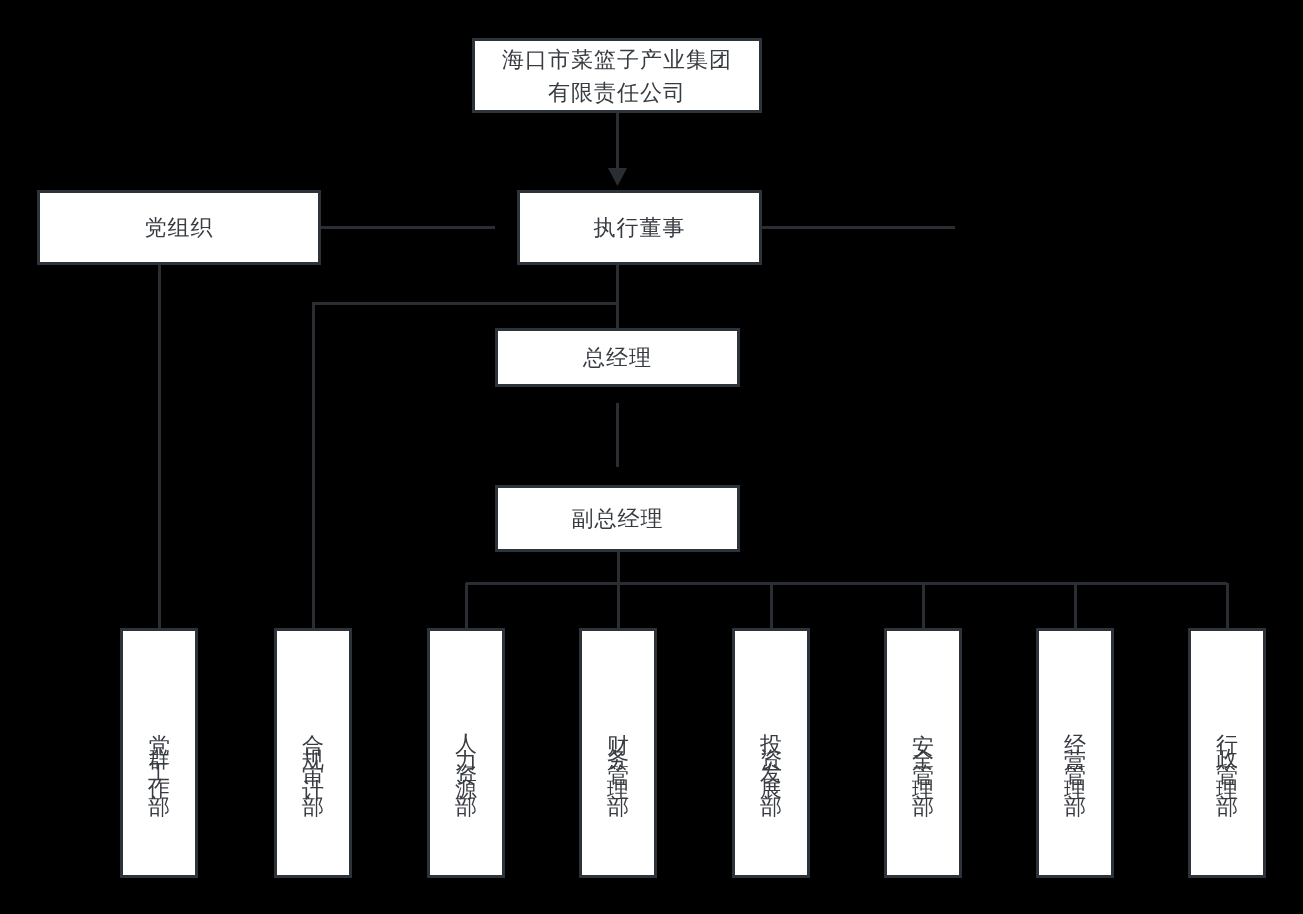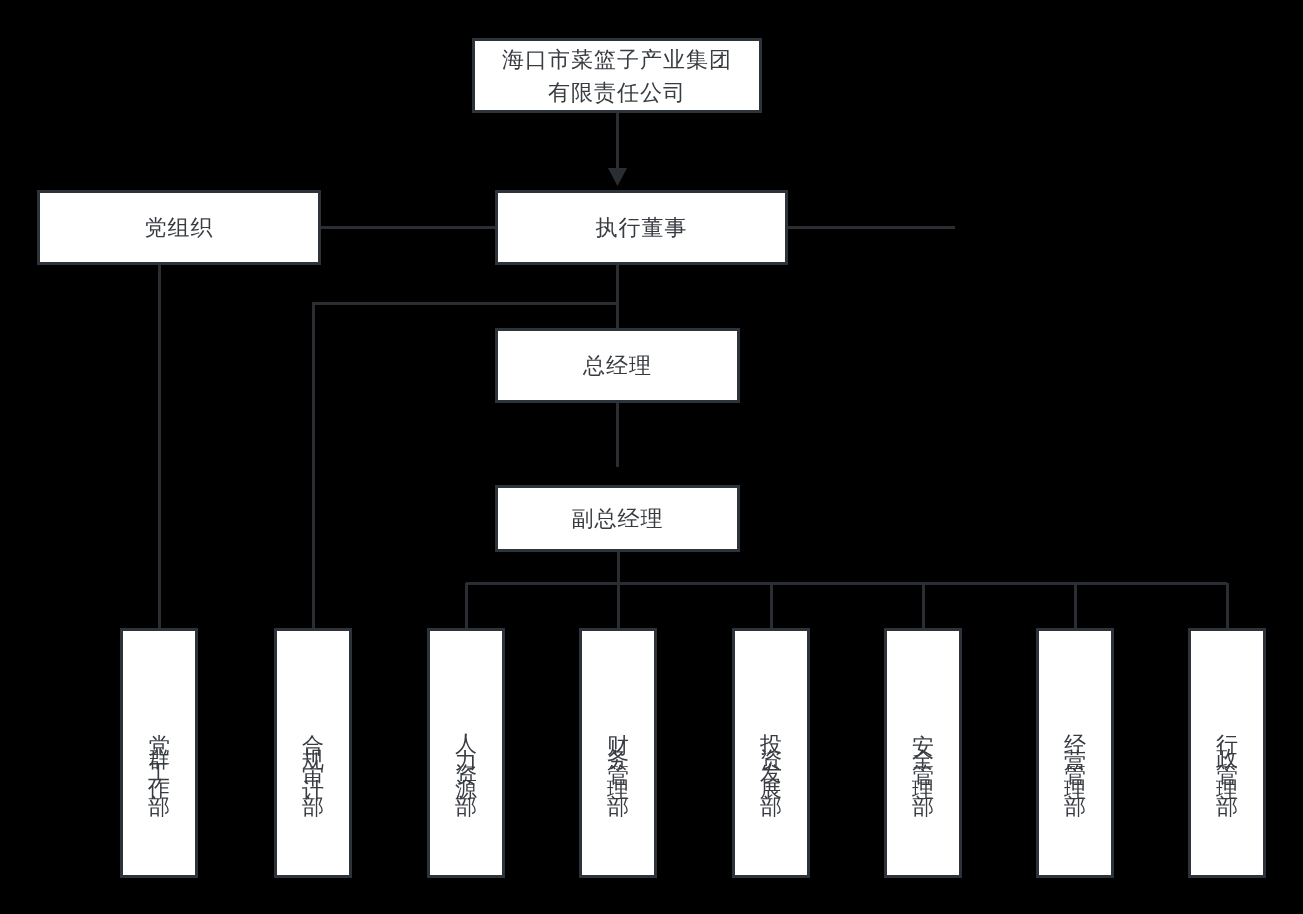--- a/index.html
+++ b/index.html
@@ -55,23 +55,23 @@
   .node-root { line-height: 33px; }
   .node-dept .label {
     writing-mode: vertical-lr;
     text-orientation: upright;
     letter-spacing: 15px;
     line-height: 1;
   }
   
   .node-root   { left: 472px; top: 38px;  width: 290px; height: 75px; }
   .node-party  { left: 37px;  top: 190px; width: 284px; height: 75px; }
-  .node-exec   { left: 495px; top: 190px; width: 293px; height: 75px; }
+  .node-exec   { left: 517px; top: 190px; width: 245px; height: 75px; }
   .node-superv { left: 955px; top: 190px; width: 240px; height: 75px; }
-  .node-gm     { left: 495px; top: 328px; width: 245px; height: 75px; }
+  .node-gm     { left: 495px; top: 328px; width: 245px; height: 59px; }
   .node-dgm    { left: 495px; top: 485px; width: 245px; height: 67px; font-family: Liberation Serif, serif; }
   .node-dept   { width: 78px; height: 250px; top: 628px; }
   .node-dept-0 { left: 120px; }
   .node-dept-1 { left: 274px; }
   .node-dept-2 { left: 427px; }
   .node-dept-3 { left: 579px; }
   .node-dept-4 { left: 732px; }
   .node-dept-5 { left: 884px; }
   .node-dept-6 { left: 1036px; }
   .node-dept-7 { left: 1188px; }

